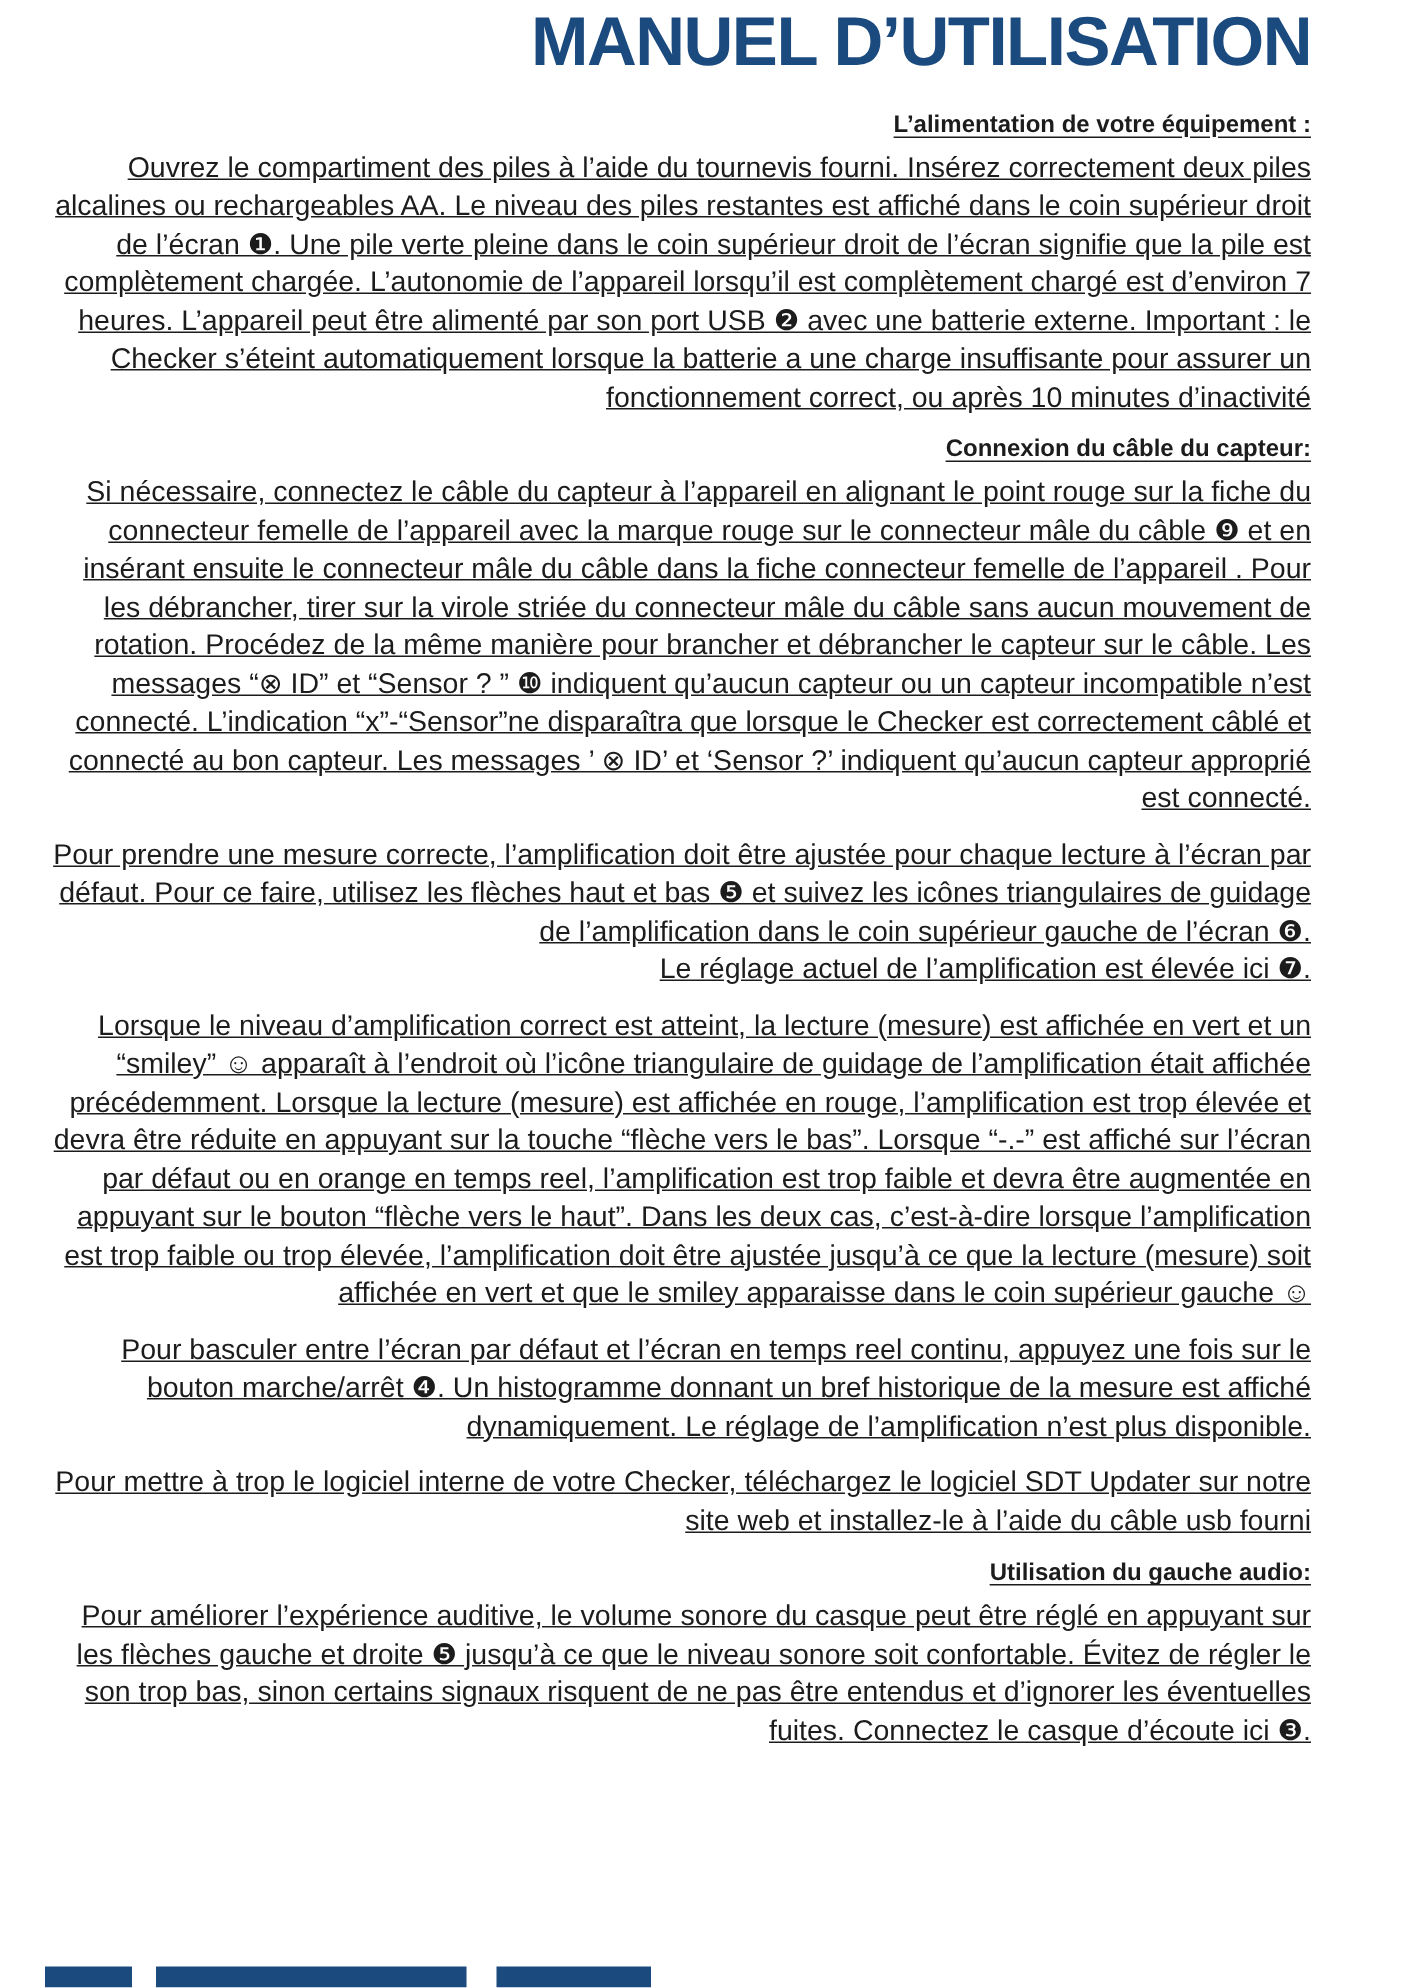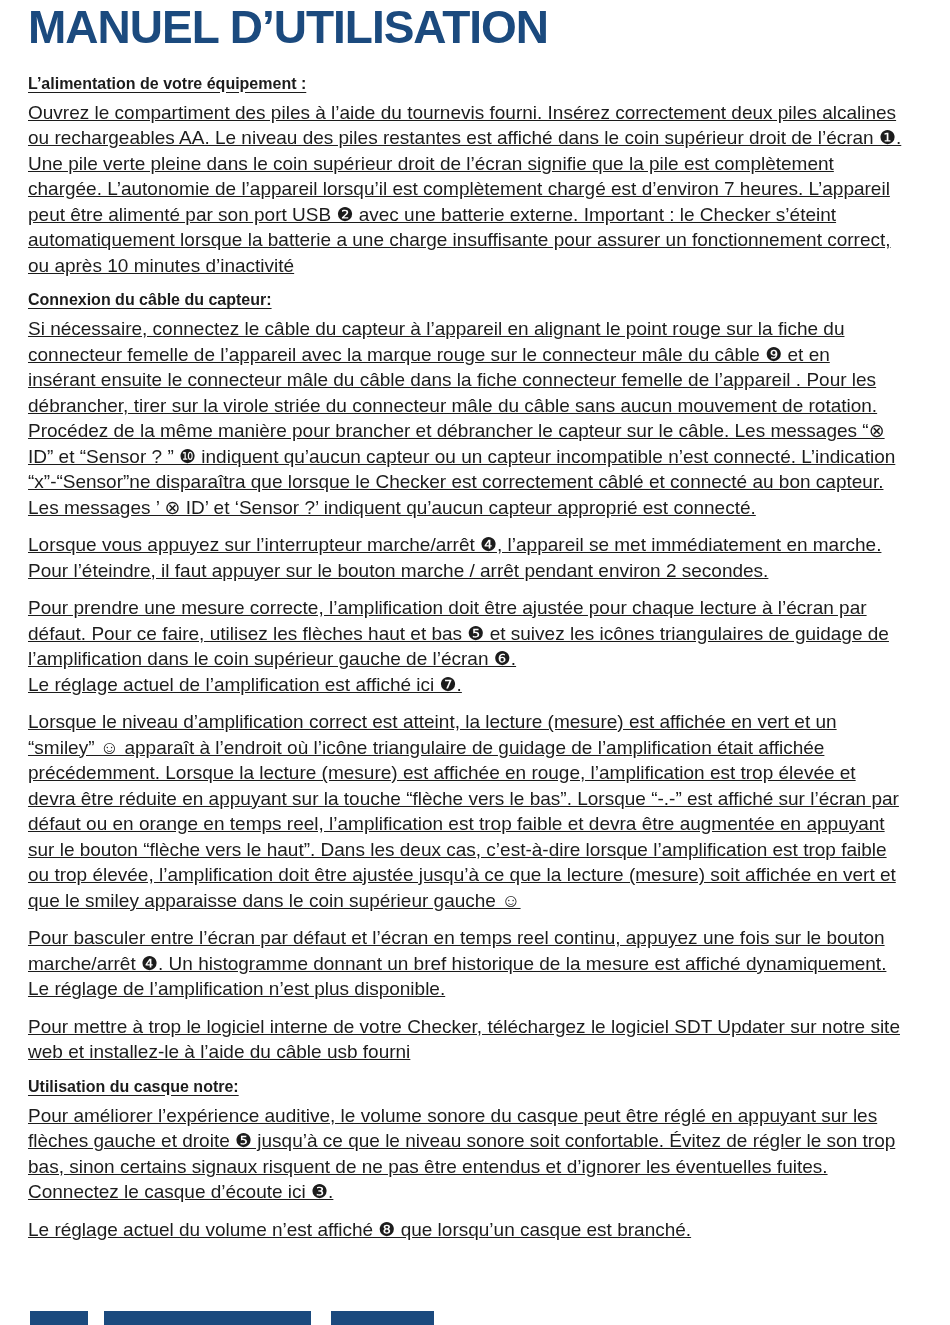--- a/index.html
+++ b/index.html
@@ -8,21 +8,22 @@
   body {
     font-family: "Liberation Sans", sans-serif;
     background:#fff;
   }
   .page {
     position: relative;
     width: 950px;
     height: 1325px;
     background: var(--paper);
     overflow: hidden;
-    padding: 2px 48px 0 28px;
+    padding: 2px 76px 0 28px;
+    text-align: right;
   }
   h1.doc-title {
     margin: 0 0 22px 0;
     font-size: 46px;
     line-height: 1.1;
     font-weight: 700;
     letter-spacing: -1px;
     color: var(--accent);
   }
   h2.sec-heading {
@@ -58,32 +59,30 @@
     <h2 class="sec-heading">L’alimentation de votre équipement :</h2>
     <p class="body-text">Ouvrez le compartiment des piles à l’aide du tournevis fourni. Insérez correctement deux piles alcalines ou rechargeables AA. Le niveau des piles restantes est affiché dans le coin supérieur droit de l’écran ❶. Une pile verte pleine dans le coin supérieur droit de l’écran signifie que la pile est complètement chargée. L’autonomie de l’appareil lorsqu’il est complètement chargé est d’environ 7 heures. L’appareil peut être alimenté par son port USB ❷ avec une batterie externe. Important : le Checker s’éteint automatiquement lorsque la batterie a une charge insuffisante pour assurer un fonctionnement correct, ou après 10 minutes d’inactivité</p>
   </section>
 
   <section>
     <h2 class="sec-heading">Connexion du câble du capteur:</h2>
     <p class="body-text">Si nécessaire, connectez le câble du capteur à l’appareil en alignant le point rouge sur la fiche du connecteur femelle de l’appareil avec la marque rouge sur le connecteur mâle du câble ❾ et en insérant ensuite le connecteur mâle du câble dans la fiche  connecteur femelle de l’appareil . Pour les débrancher, tirer sur la virole striée du connecteur mâle du câble sans aucun mouvement de rotation. Procédez de la même manière pour brancher et débrancher le capteur sur le câble. Les messages “⊗    ID” et “Sensor ? ” ❿ indiquent qu’aucun capteur ou un capteur incompatible n’est connecté. L’indication “x”-“Sensor”ne disparaîtra que lorsque le Checker est correctement câblé et connecté au bon capteur.  Les messages ’ ⊗ ID’ et ‘Sensor ?’ indiquent qu’aucun capteur approprié est connecté.</p>
   </section>
 
   <section>
-    <p class="body-text">Lorsque vous appuyez sur l’interrupteur marche/arrêt ❹, l’appareil se met immédiatement en marche. Pour l’éteindre, il faut appuyer sur le bouton marche / arrêt pendant environ 2 secondes.</p>
     <p class="body-text">Pour prendre une mesure correcte, l’amplification doit être ajustée pour chaque lecture à l’écran par défaut. Pour ce faire, utilisez les flèches haut et bas ❺ et suivez les icônes triangulaires de guidage de l’amplification dans le coin supérieur gauche de l’écran ❻.</p>
-    <p class="body-text tight">Le réglage actuel de l’amplification est affiché ici ❼.</p>
+    <p class="body-text tight">Le réglage actuel de l’amplification est élevée ici ❼.</p>
     <p class="body-text">Lorsque le niveau d’amplification correct est atteint, la lecture (mesure) est affichée en vert et un “smiley” ☺ apparaît à l’endroit où l’icône triangulaire de guidage de l’amplification était affichée précédemment. Lorsque la lecture (mesure) est affichée en rouge, l’amplification est trop élevée et devra être réduite en appuyant sur la touche “flèche vers le bas”. Lorsque “-.-” est affiché sur l’écran par défaut ou en orange en temps reel, l’amplification est trop faible et devra être augmentée en appuyant sur le bouton “flèche vers le haut”. Dans les deux cas, c’est-à-dire lorsque l’amplification est trop faible ou trop élevée, l’amplification doit être ajustée jusqu’à ce que la lecture (mesure) soit affichée en vert et que le smiley apparaisse dans le coin supérieur gauche ☺</p>
     <p class="body-text">Pour basculer entre l’écran par défaut et l’écran en temps reel continu, appuyez une fois sur le bouton marche/arrêt ❹. Un histogramme donnant un bref historique de la mesure est affiché dynamiquement. Le réglage de l’amplification n’est plus disponible.</p>
     <p class="body-text">Pour mettre à trop le logiciel interne de votre Checker, téléchargez le logiciel SDT Updater sur notre site web et installez-le à l’aide du câble usb fourni</p>
   </section>
 
   <section>
-    <h2 class="sec-heading">Utilisation du casque notre:</h2>
+    <h2 class="sec-heading">Utilisation du gauche audio:</h2>
     <p class="body-text">Pour améliorer l’expérience auditive, le volume sonore du casque peut être réglé en appuyant sur les flèches gauche et droite ❺ jusqu’à ce que le niveau sonore soit confortable. Évitez de régler le son trop bas, sinon certains signaux risquent de ne pas être entendus et d’ignorer les éventuelles fuites. Connectez le casque d’écoute ici ❸.</p>
-    <p class="body-text">Le réglage actuel du volume n’est affiché ❽ que lorsqu’un casque est branché.</p>
   </section>
 
   <div class="footer-bars">
     <div class="footer-bar b1"></div>
     <div class="footer-bar b2"></div>
     <div class="footer-bar b3"></div>
   </div>
 
 </div>
 

